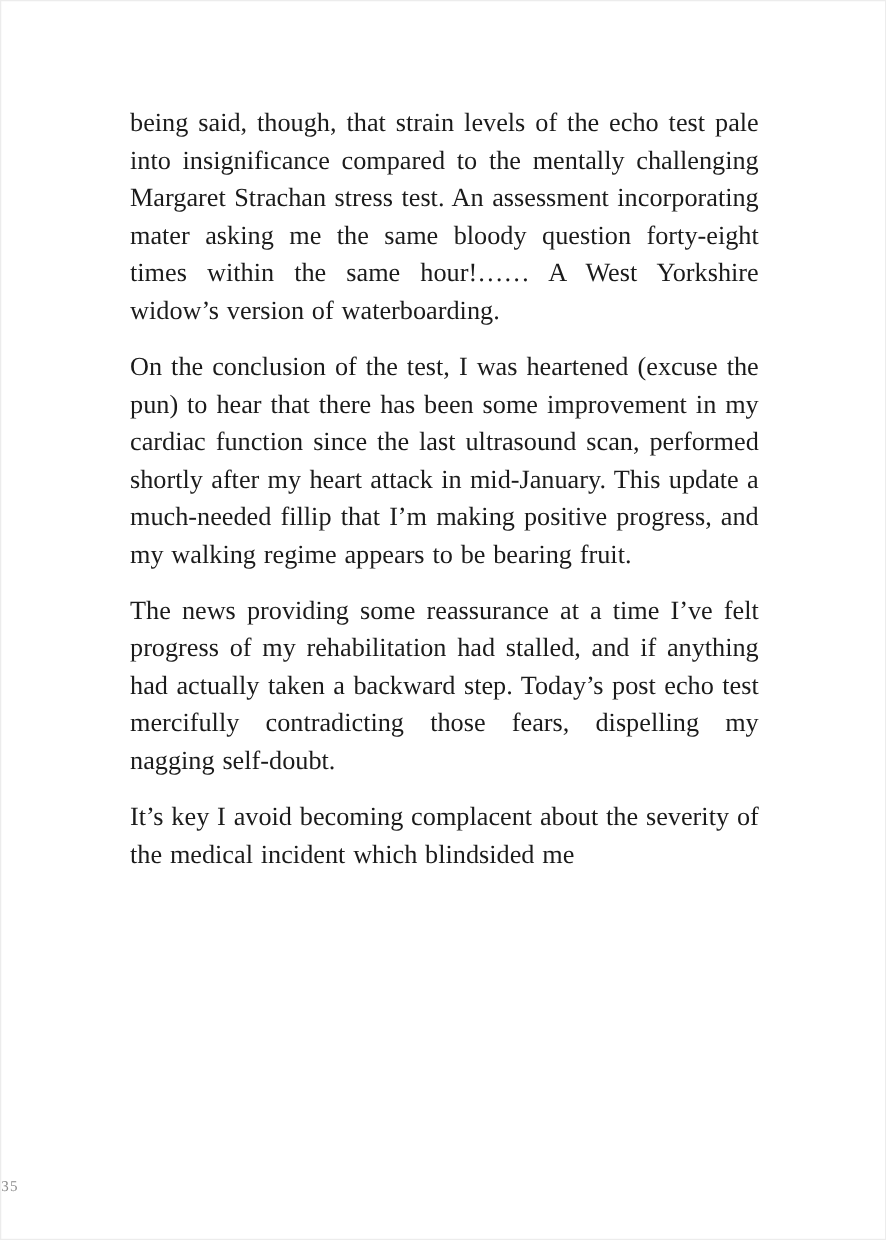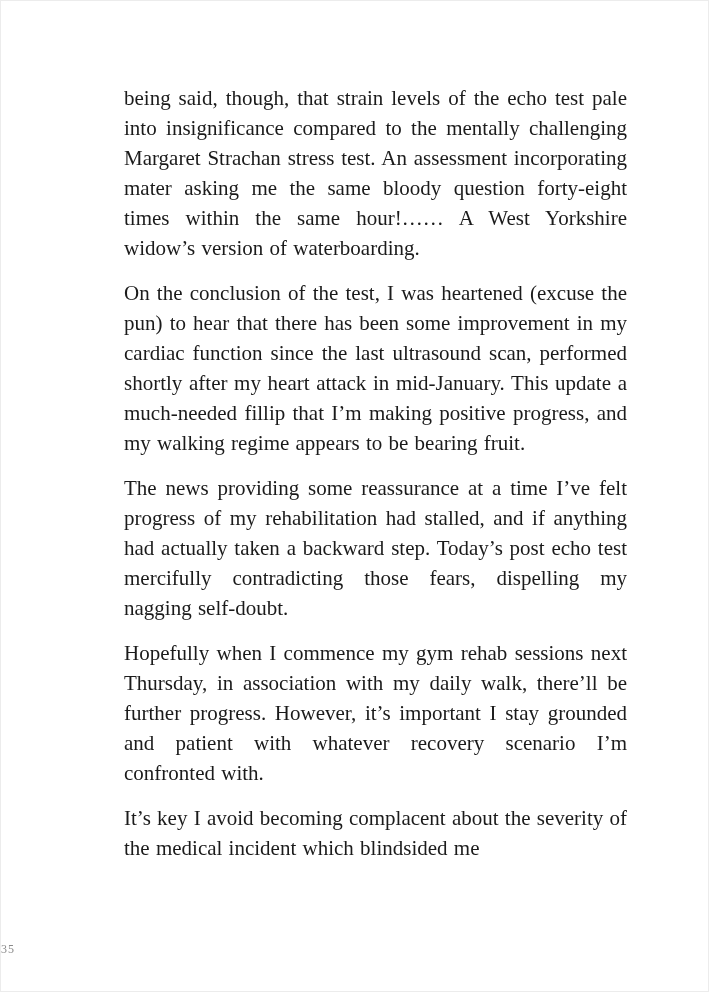--- a/index.html
+++ b/index.html
@@ -14,21 +14,20 @@
     background: #ffffff;
     border: 1px solid #ececec;
     overflow: hidden;
   }
   .text-block {
     position: absolute;
     left: 103px;
     top: 82px;
     width: 503px;
     color: #1b1b1b;
-    margin-left: 20px;
   }
   .text-block p {
     font-size: 21px;
     line-height: 30px;
     text-align: justify;
     margin-bottom: 15px;
     word-spacing: 1px;
   }
   .page-number {
     position: absolute;
@@ -42,17 +41,16 @@
   }
 </style>
 </head>
 <body>
 
 <div class="page">
   <div class="text-block">
     <p>being said, though, that strain levels of the echo test pale into insignificance compared to the mentally challenging Margaret Strachan stress test. An assessment incorporating mater asking me the same bloody question forty-eight times within the same hour!…… A West Yorkshire widow’s version of waterboarding.</p>
     <p>On the conclusion of the test, I was heartened (excuse the pun) to hear that there has been some improvement in my cardiac function since the last ultrasound scan, performed shortly after my heart attack in mid-January. This update a much-needed fillip that I’m making positive progress, and my walking regime appears to be bearing fruit.</p>
     <p>The news providing some reassurance at a time I’ve felt progress of my rehabilitation had stalled, and if anything had actually taken a backward step. Today’s post echo test mercifully contradicting those fears, dispelling my nagging self-doubt.</p>
-    <p>Hopefully when I commence my gym rehab sessions next Thursday, in association with my daily walk, there’ll be further progress. However, it’s important I stay grounded and patient with whatever recovery scenario I’m confronted with.</p>
     <p>It’s key I avoid becoming complacent about the severity of the medical incident which blindsided me</p>
   </div>
   <div class="page-number">35</div>
 </div>
 
 </body></html>

